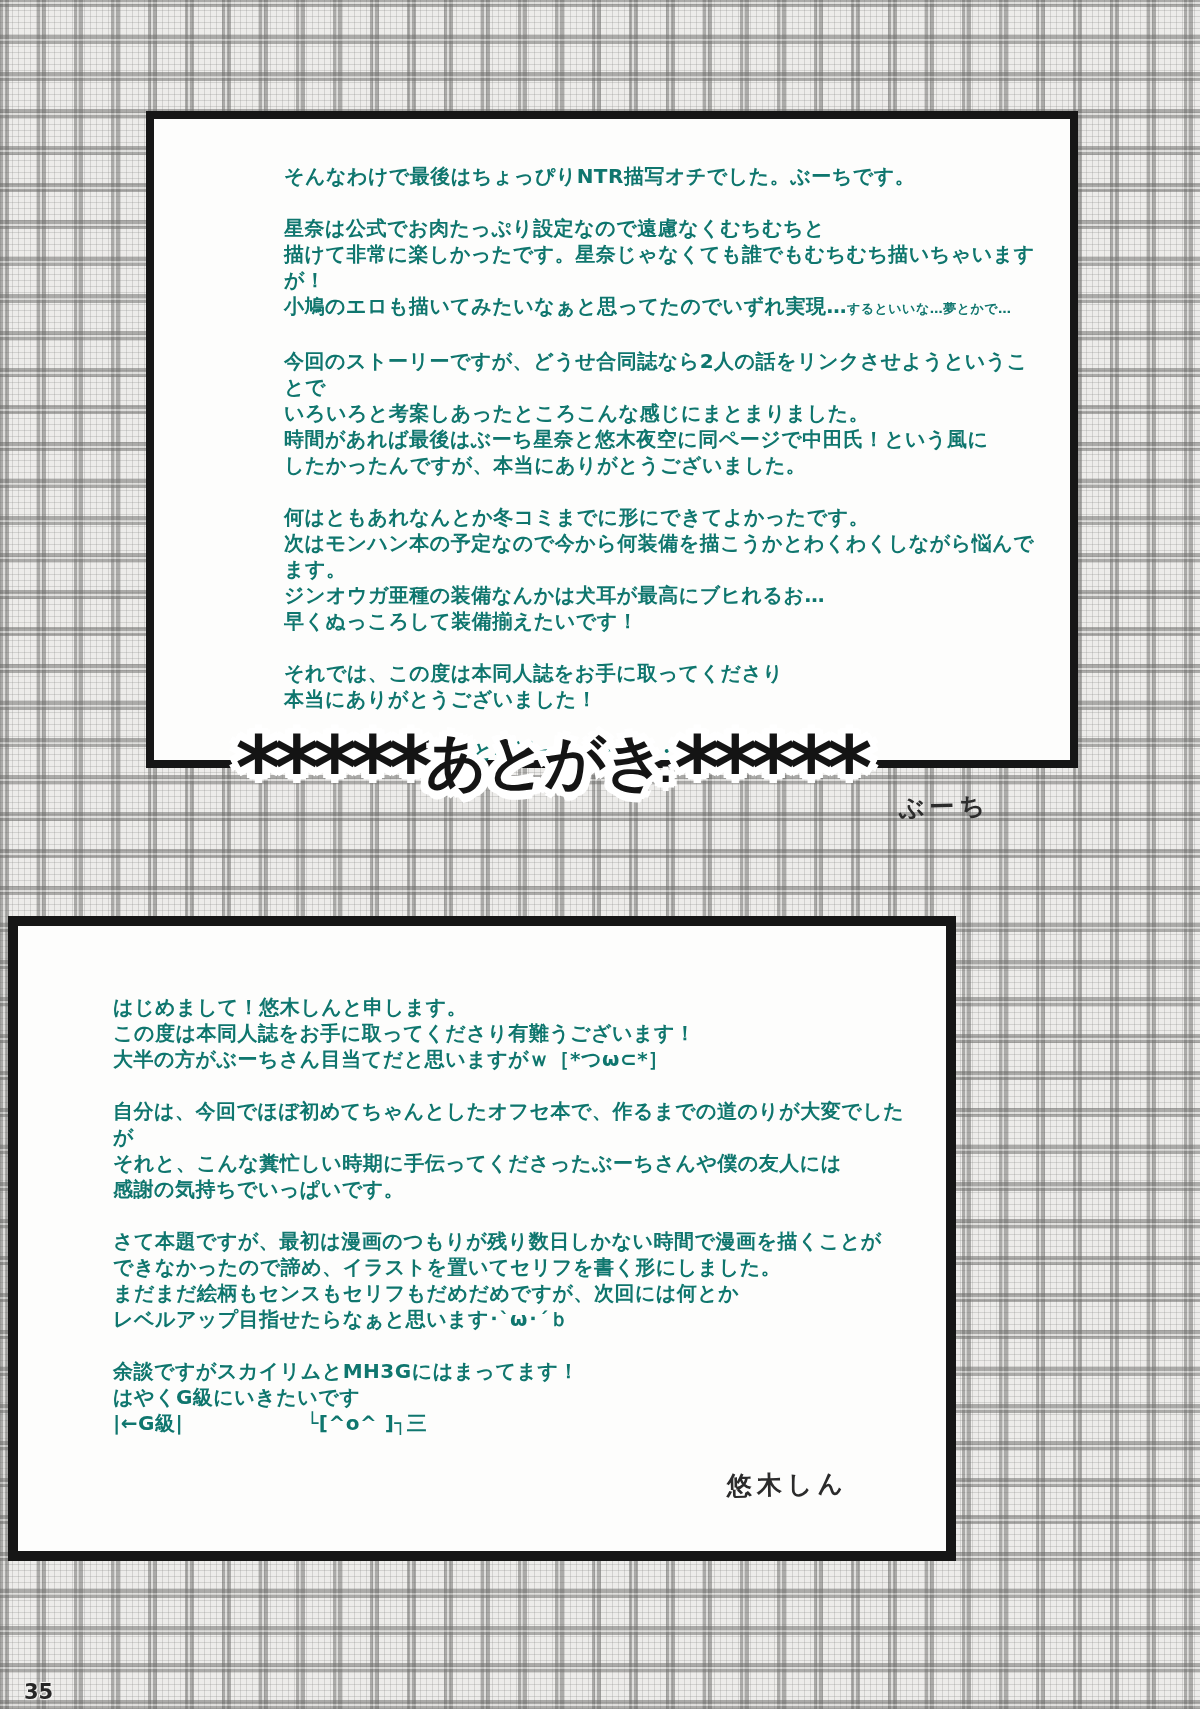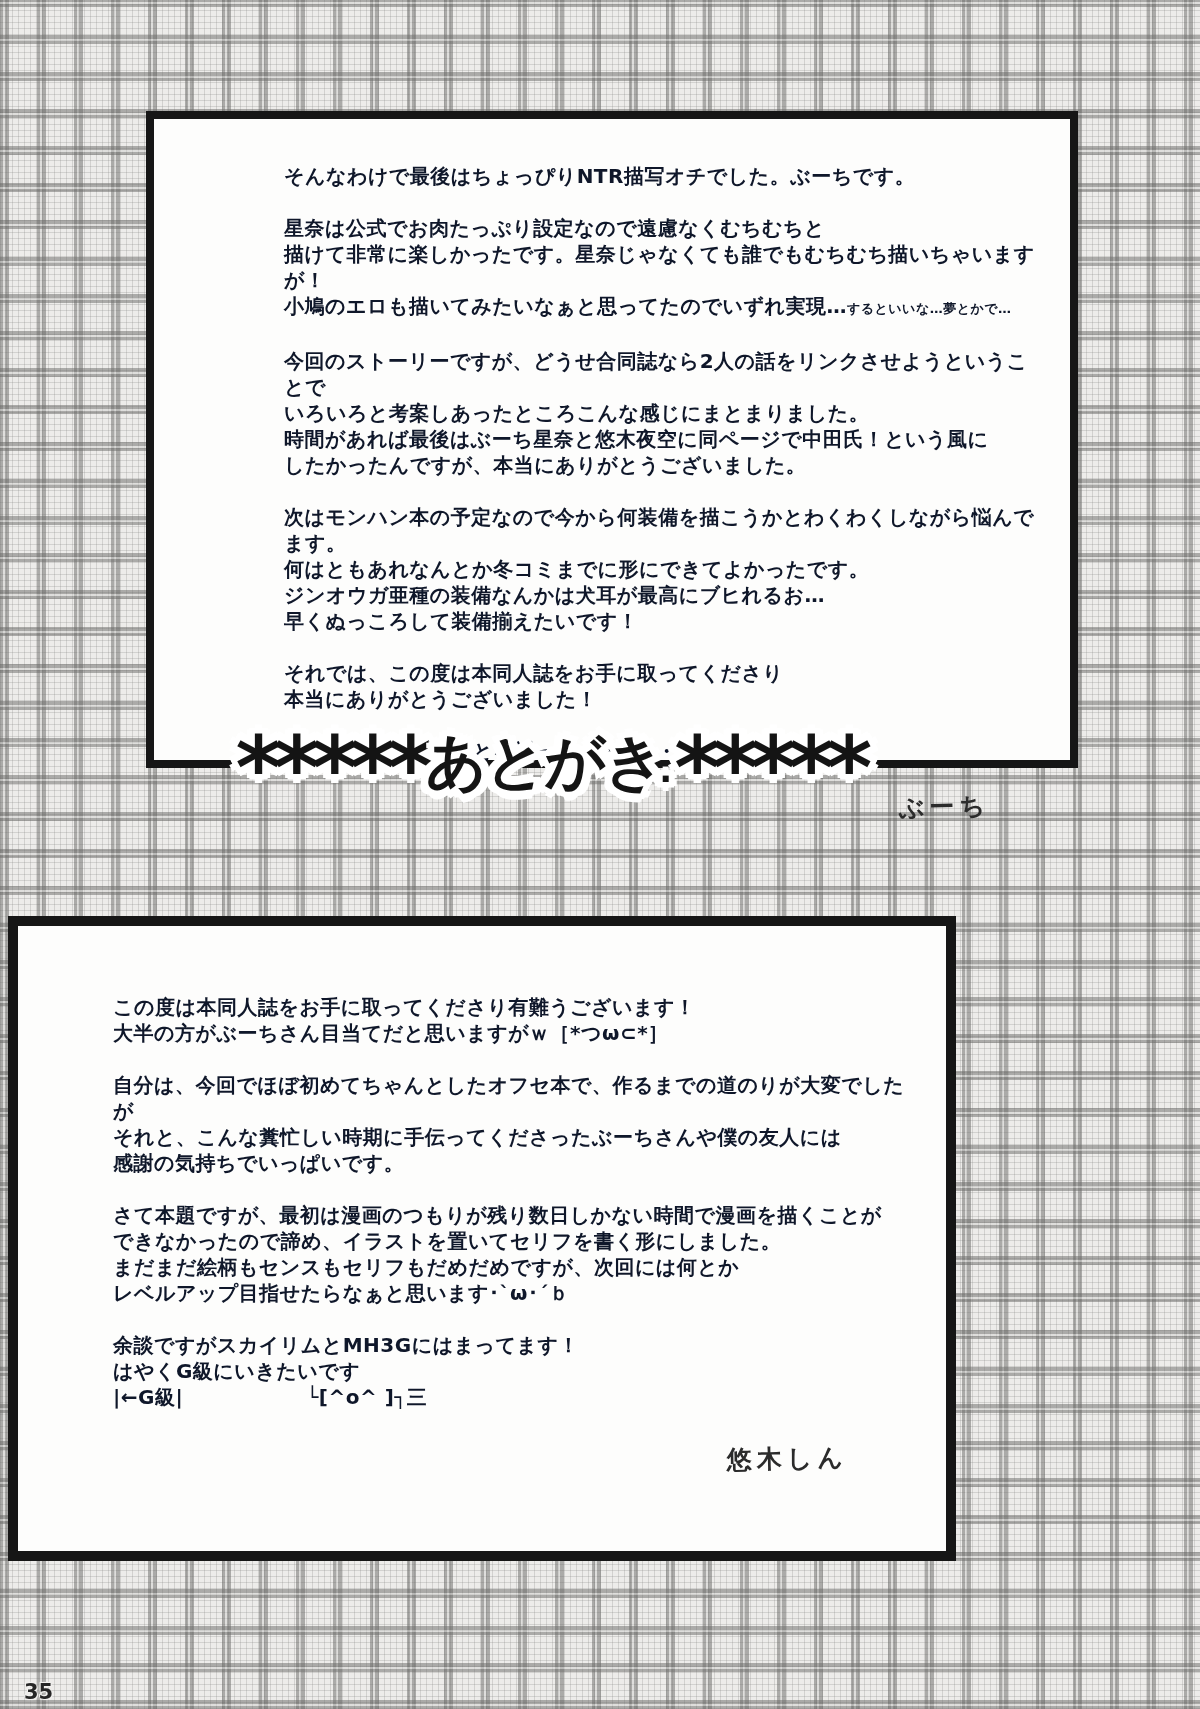--- a/index.html
+++ b/index.html
@@ -18,21 +18,21 @@
     border:8px solid #161616;color:#1d1d1d;
   }
   .box-booch{left:146px;top:111px;width:932px;height:657px;}
   .box-yuuki{left:8px;top:916px;width:948px;height:645px;border-width:10px;}
   .box-inner{position:relative;width:100%;height:100%;box-sizing:border-box;}
   .box-booch .box-inner{padding:44px 28px 0 130px;}
   .box-yuuki .box-inner{padding:68px 24px 0 95px;}
   .para + .para{margin-top:26px;}
   .tline{
     font-size:20px;line-height:26px;min-height:26px;font-weight:700;
-    letter-spacing:0.5px;white-space:pre-wrap;color:#0f172a;
+    letter-spacing:0.5px;white-space:pre-wrap;color:#0f766e;
   }
   .tline .small-seg{font-size:13px;font-weight:700;}
   .signature{
     text-align:right;font-size:25px;font-weight:600;letter-spacing:5px;
     color:#2b2b2b;transform:rotate(-1.5deg);
   }
   .box-booch .signature{margin:34px 52px 0 0;}
   .box-yuuki .signature{margin:40px 74px 0 0;}
   .title{
     position:absolute;top:716px;left:60px;width:980px;text-align:center;
@@ -70,22 +70,22 @@
             <div class="tline">描けて非常に楽しかったです。星奈じゃなくても誰でもむちむち描いちゃいますが！</div>
             <div class="tline"><span>小鳩のエロも描いてみたいなぁと思ってたのでいずれ実現…</span><span class="small-seg">するといいな…夢とかで…</span></div>
           </div>
           <div class="para">
             <div class="tline">今回のストーリーですが、どうせ合同誌なら2人の話をリンクさせようということで</div>
             <div class="tline">いろいろと考案しあったところこんな感じにまとまりました。</div>
             <div class="tline">時間があれば最後はぶーち星奈と悠木夜空に同ページで中田氏！という風に</div>
             <div class="tline">したかったんですが、本当にありがとうございました。</div>
           </div>
           <div class="para">
+            <div class="tline">何はともあれなんとか冬コミまでに形にできてよかったです。</div>
             <div class="tline">次はモンハン本の予定なので今から何装備を描こうかとわくわくしながら悩んでます。</div>
-            <div class="tline">何はともあれなんとか冬コミまでに形にできてよかったです。</div>
             <div class="tline">ジンオウガ亜種の装備なんかは犬耳が最高にブヒれるお…</div>
             <div class="tline">早くぬっころして装備揃えたいです！</div>
           </div>
           <div class="para">
             <div class="tline">それでは、この度は本同人誌をお手に取ってくださり</div>
             <div class="tline">本当にありがとうございました！</div>
           </div>
           <div class="para">
             <div class="tline">またお会いできることを祈って…っ・ω・っ</div>
           </div>
@@ -95,20 +95,21 @@
   </div>
 
   <div class="title">
     <span class="ttl-seg ttl-stars" data-text="*****">*****</span><span class="ttl-seg ttl-word" data-text="あとがき">あとがき</span><span class="ttl-seg ttl-dot" data-text=".">.</span><span class="ttl-seg ttl-stars" data-text="*****">*****</span>
   </div>
 
   <div class="notebox box-yuuki">
     <div class="box-inner">
       <div>
           <div class="para">
+            <div class="tline">はじめまして！悠木しんと申します。</div>
             <div class="tline">この度は本同人誌をお手に取ってくださり有難うございます！</div>
             <div class="tline">大半の方がぶーちさん目当てだと思いますがｗ［*つω⊂*］</div>
           </div>
           <div class="para">
             <div class="tline">自分は、今回でほぼ初めてちゃんとしたオフセ本で、作るまでの道のりが大変でしたが</div>
             <div class="tline">それと、こんな糞忙しい時期に手伝ってくださったぶーちさんや僕の友人には</div>
             <div class="tline">感謝の気持ちでいっぱいです。</div>
           </div>
           <div class="para">
             <div class="tline">さて本題ですが、最初は漫画のつもりが残り数日しかない時間で漫画を描くことが</div>

